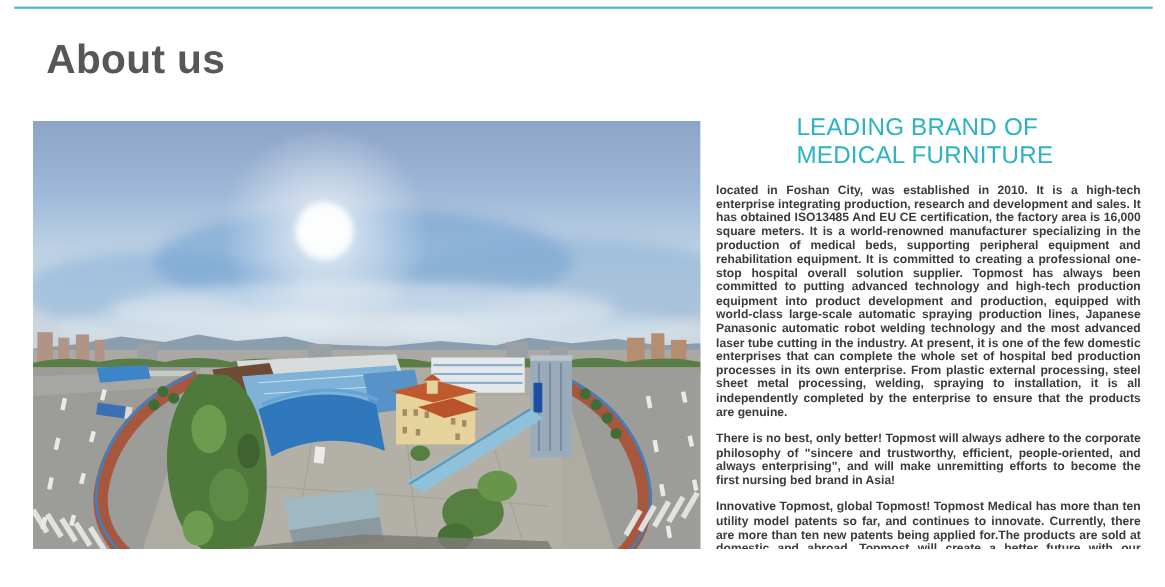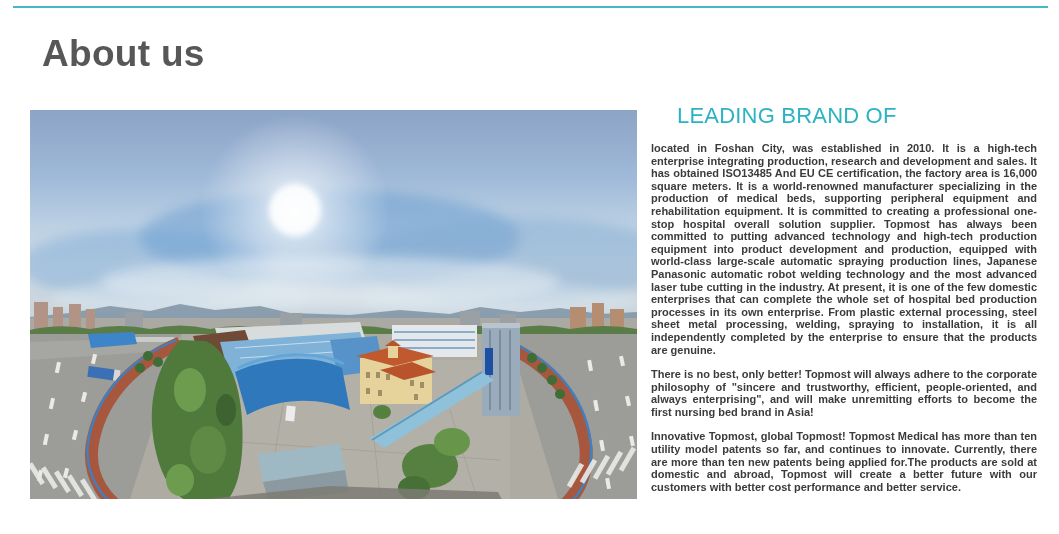--- a/index.html
+++ b/index.html
@@ -50,21 +50,21 @@
     top: 103px;
     width: 386px;
   }
 
   .brand-heading {
     color: #2bb3c4;
     font-size: 22px;
     line-height: 25px;
     font-weight: 500;
     letter-spacing: 0.2px;
-    margin: 0 0 14px 26px;
+    margin: 0 0 14px 73px;
   }
 
   .text-col p {
     font-size: 11px;
     line-height: 12.6px;
     color: #3b3b3b;
     text-align: justify;
     margin: 0 0 12px 0;
     font-weight: bold;
   }
@@ -274,20 +274,21 @@
         <rect x="569" y="344" width="5" height="26" transform="rotate(30 571 357)"></rect>
         <rect x="582" y="340" width="5" height="26" transform="rotate(30 584 353)"></rect>
         <rect x="595" y="336" width="5" height="26" transform="rotate(30 597 349)"></rect>
       </g>
     </svg>
   </div>
 
   <div class="text-col">
     <div class="brand-heading">
       <div>LEADING BRAND OF</div>
+      <div>MEDICAL FURNITURE</div>
     </div>
     <p>located in Foshan City, was established in 2010.  It is a high-tech enterprise integrating production, research and development and sales. It has obtained ISO13485 And EU CE certification, the  factory area is 16,000 square meters. It is a world-renowned manufacturer specializing in the production of medical beds, supporting peripheral equipment and rehabilitation equipment. It is committed to creating a professional one-stop hospital overall solution supplier. Topmost has always been committed to putting advanced technology and high-tech production equipment into product development and production, equipped with world-class large-scale automatic spraying production lines, Japanese Panasonic automatic robot welding technology and the most advanced laser tube cutting in the industry. At present, it is one of the few domestic enterprises that can complete the whole set of hospital bed production processes in its own enterprise. From plastic external processing, steel sheet metal processing, welding, spraying to installation, it is all independently completed by the enterprise to ensure that the products are genuine.</p>
     <p>There is no best, only better! Topmost will always adhere to the corporate philosophy of "sincere and trustworthy, efficient, people-oriented, and always enterprising", and will make unremitting efforts to become the first nursing bed brand in Asia!</p>
     <p>Innovative Topmost, global Topmost! Topmost Medical has more than ten utility model patents so far, and continues to innovate. Currently, there are more than ten new patents being applied for.The products are sold at domestic  and abroad, Topmost will create a better future with our customers with better cost performance and better service.</p>
   </div>
 
   <div class="bottom-rule"></div>
 
 </div>
 

